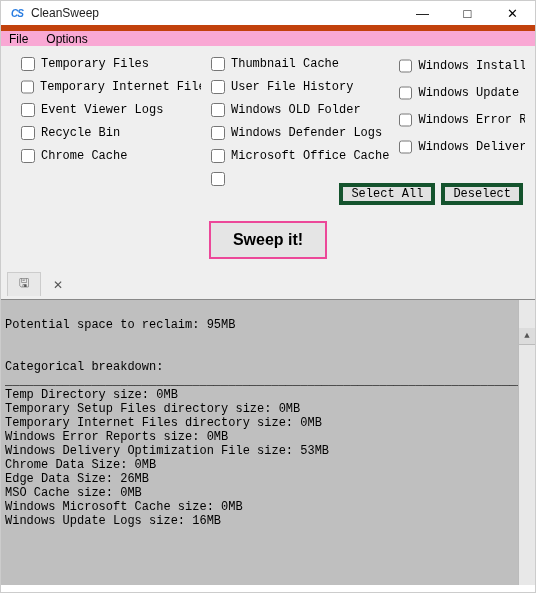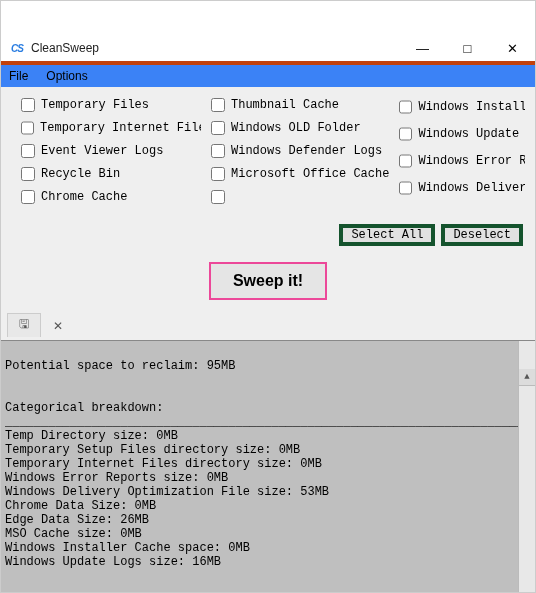--- a/index.html
+++ b/index.html
@@ -11,22 +11,21 @@
     width: 536px;
     height: 593px;
     overflow: hidden;
     border: 1px solid #ccc;
   }
   .titlebar {
     height: 30px;
     display: flex;
     align-items: center;
     background: #fff;
-    border-bottom: 4px solid #c2410c;
-    margin-top: 34px;
+    border-bottom: 6px solid #c2410c;
   }
   .titlebar .logo {
     width: 16px; height: 16px;
     margin: 0 6px 0 8px;
     display: flex; align-items: center; justify-content: center;
     font-family: Arial, sans-serif;
     font-weight: bold;
     font-size: 10px;
     color: #2a7de1;
     font-style: italic;
@@ -38,22 +37,22 @@
     color: #222;
   }
   .titlebar .spacer { flex: 1; }
   .winbtn {
     width: 45px; height: 30px;
     display: flex; align-items: center; justify-content: center;
     font-family: Arial, sans-serif;
     font-size: 13px;
   }
   .menubar {
-    height: 22px;
-    background: #3b82f6;
+    height: 15px;
+    background: #f9a8d4;
     display: flex;
     align-items: center;
     padding: 0 8px;
     gap: 18px;
     font-family: "Segoe UI", Arial, sans-serif;
     font-size: 12px;
   }
   .options-area {
     background: #efefef;
     padding: 6px 10px 4px 10px;
@@ -205,20 +204,24 @@
         </div>
       <div class="chk">
           <input type="checkbox" style="">
           <label>Chrome Cache</label>
         </div>
     </div>
     <div class="col2">
       <div class="chk">
           <input type="checkbox" style="">
           <label>Thumbnail Cache</label>
+        </div>
+      <div class="chk">
+          <input type="checkbox" style="">
+          <label>User File History</label>
         </div>
       <div class="chk">
           <input type="checkbox" style="">
           <label>Windows OLD Folder</label>
         </div>
       <div class="chk">
           <input type="checkbox" style="">
           <label>Windows Defender Logs</label>
         </div>
       <div class="chk">
@@ -271,18 +274,18 @@
 <span class="hr-line">________________________________________________________________________
 _________________________________________</span>
 <span>Temp Directory size: 0MB</span>
 <span>Temporary Setup Files directory size: 0MB</span>
 <span>Temporary Internet Files directory size: 0MB</span>
 <span>Windows Error Reports size: 0MB</span>
 <span>Windows Delivery Optimization File size: 53MB</span>
 <span>Chrome Data Size: 0MB</span>
 <span>Edge Data Size: 26MB</span>
 <span>MSO Cache size: 0MB</span>
-<span>Windows Installer Cache space: 0MB</span>
+<span>Windows Microsoft Cache size: 0MB</span>
 <span>Windows Update Logs size: 16MB</span>
   <div class="report-scroll">
     <div class="arrow">▲</div>
   </div>
 </div>
 
 </body></html>

